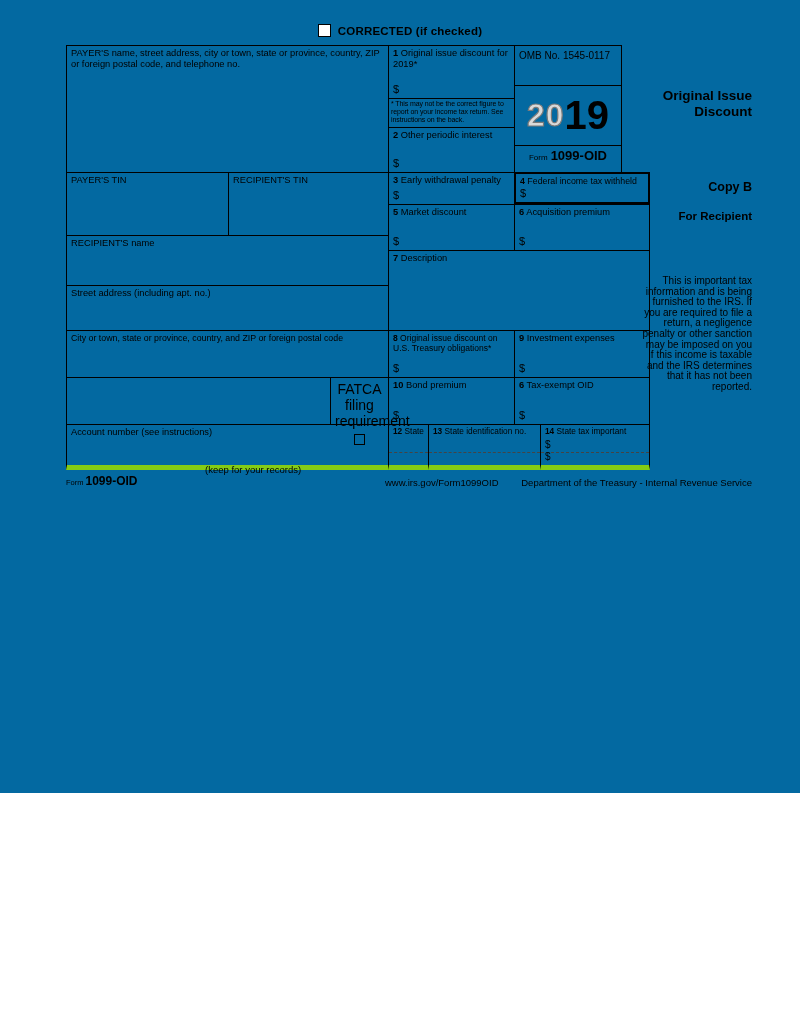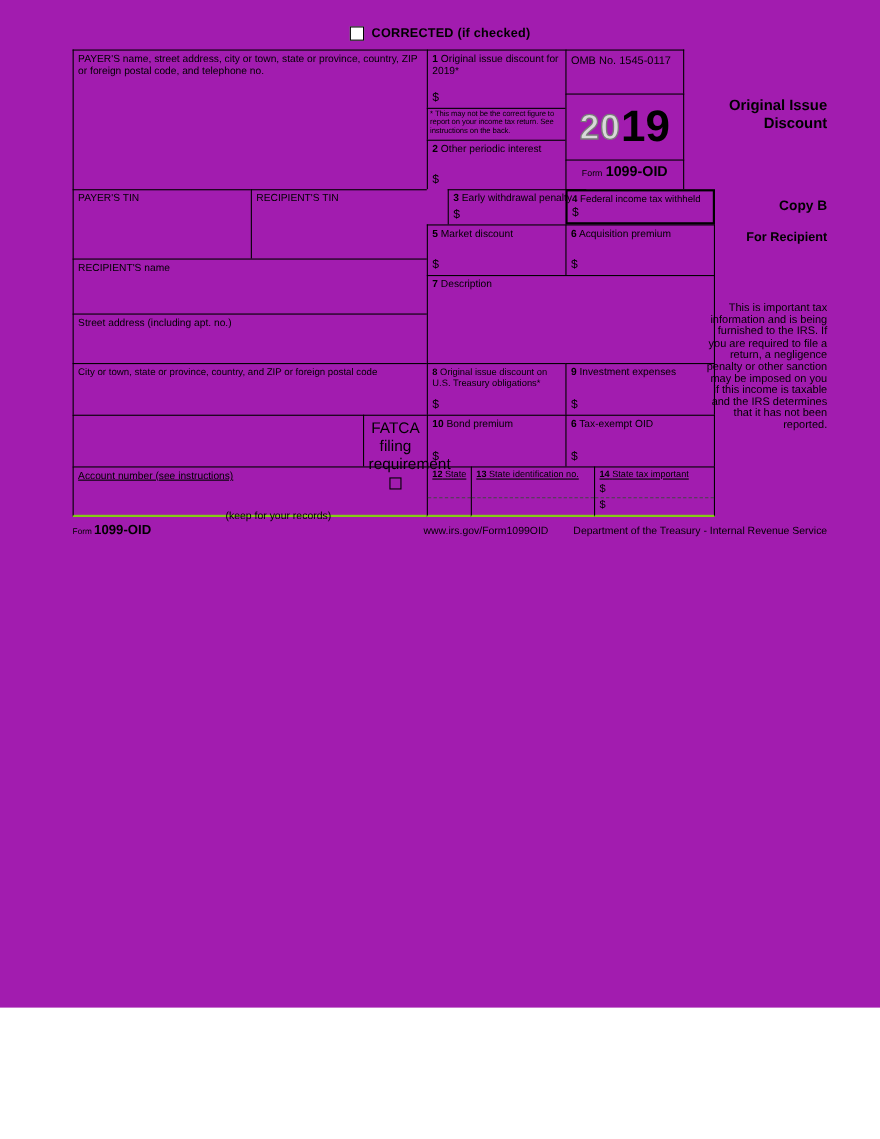--- a/index.html
+++ b/index.html
@@ -1,28 +1,28 @@
 <!DOCTYPE html>
 <html><head>
 <meta charset="utf-8">
 <style>
   * { margin:0; padding:0; box-sizing:border-box; }
   html,body { background:#fff; }
   body { width:800px; height:1035px; font-family:"Liberation Sans", sans-serif; color:#000; position:relative; }
-  .page { position:relative; width:800px; height:916px; background:#a21caf; overflow:hidden; }
+  .page { position:relative; width:800px; height:793px; background:#0369a1; overflow:hidden; }
 
   
   .corrected-row { position:absolute; top:24px; left:0; width:800px; display:flex; justify-content:center; align-items:center; gap:7px; }
   .checkbox { display:inline-block; width:13px; height:13px; border:1.5px solid #000; background:#fff; }
   .corrected-label { font-size:11.5px; font-weight:600; letter-spacing:0.2px; }
 
   
   .cell { position:absolute; border-top:1px solid #000; border-left:1px solid #000; padding:2px 4px; font-size:9.3px; line-height:1.18; background:transparent; }
   .br { border-right:1px solid #000; }
-  .bb { border-bottom:2px solid #84cc16;text-decoration:underline; }
+  .bb { border-bottom:5px solid #84cc16; }
   .thick { border:2px solid #000; }
   .boxnum { font-weight:bold; }
   .dollar { position:absolute; left:4px; bottom:2px; font-size:11px; }
   .dash { position:absolute; left:0; right:0; height:0; border-top:1px dashed #444; }
   .fs88 { font-size:8.8px; }
   .fs85 { font-size:8.5px; }
   .fs83 { font-size:8.3px; }
   .note-cell { padding:1px 2px; font-size:7px; line-height:1.12; letter-spacing:-0.1px; }
 
   
@@ -102,21 +102,21 @@
 
   <div class="cell note-cell" style="left:388px;top:98px;width:126px;height:29px;">
     <div>* This may not be the correct figure to report on your income tax return. See instructions on the back.</div>
   </div>
 
   <div class="cell" style="left:388px;top:127px;width:126px;height:45px;">
     <div><span class="boxnum">2</span> <span>Other periodic interest</span></div>
     <span class="dollar">$</span>
   </div>
 
-  <div class="cell" style="left:388px;top:172px;width:126px;height:32px;margin-left:19px;">
+  <div class="cell" style="left:388px;top:172px;width:126px;height:32px;">
     <div><span class="boxnum">3</span> <span>Early withdrawal penalty</span></div>
     <span class="dollar">$</span>
   </div>
 
   <div class="cell" style="left:388px;top:204px;width:126px;height:46px;">
     <div><span class="boxnum">5</span> <span>Market discount</span></div>
     <span class="dollar">$</span>
   </div>
 
   <div class="cell br" style="left:388px;top:250px;width:262px;height:80px;">

